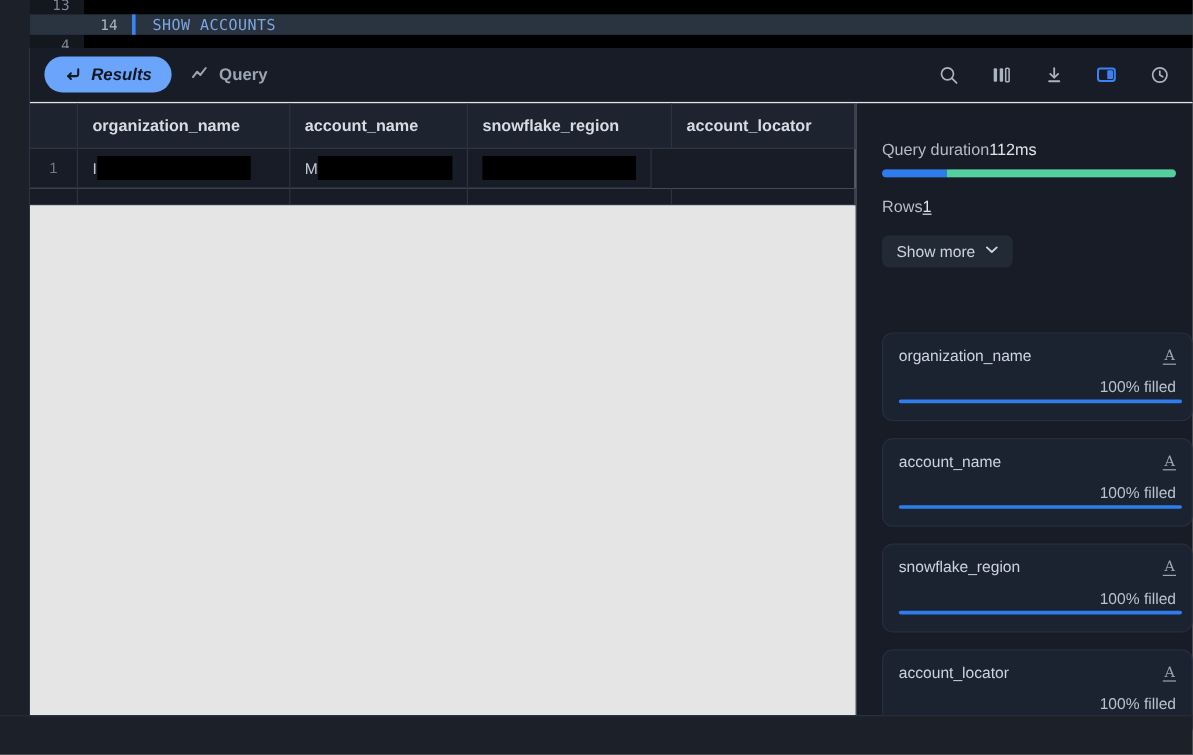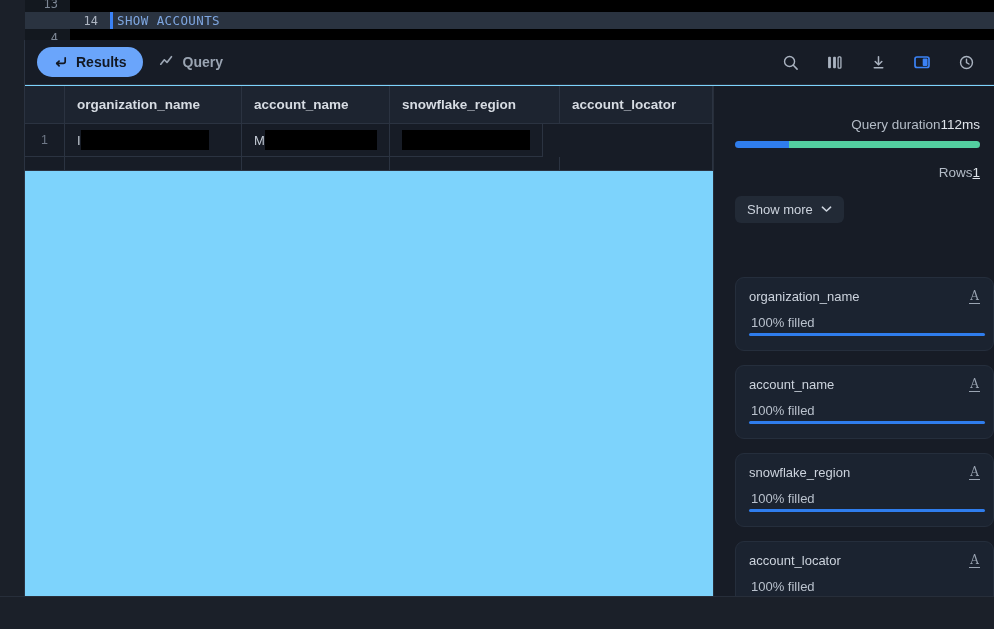--- a/index.html
+++ b/index.html
@@ -2,21 +2,21 @@
 <html><head>
 <meta charset="utf-8">
 <style>
   * { box-sizing: border-box; margin: 0; padding: 0; }
   html, body {
     width: 994px; height: 629px;
     background: #161b22;
     font-family: "Liberation Sans", sans-serif;
     overflow: hidden;
   }
-  #app { position: relative; width: 994px; height: 629px; background: #7dd3fc; }
+  #app { position: relative; width: 994px; height: 629px; background: #e5e5e5; }
 
   
   .editor {
     position: absolute; left: 0; top: 0; width: 994px; height: 40px;
     background: #13181f; overflow: hidden;
   }
   .editor-left-pad {
     position: absolute; left: 0; top: 0; width: 25px; height: 40px;
     background: #1b2029;
   }
@@ -30,21 +30,21 @@
   .gutter {
     width: 45px; flex: 0 0 45px; text-align: right; padding-right: 12px;
     color: #7d8795; font-family: "DejaVu Sans Mono", monospace; font-size: 12px;
   }
   .ed-line.l14 .gutter { color: #aeb6c2; margin-left: 40px; }
   .cursor-bar {
     width: 3px; flex: 0 0 3px; height: 17px; background: #3b82f6;
   }
   .ed-line.l13 .cursor-bar, .ed-line.l15 .cursor-bar { background: transparent; }
   .ed-code {
-    padding-left: 4px; color: #7ea6e0;
+    padding-left: 14px; color: #7ea6e0;
     font-family: "DejaVu Sans Mono", monospace; font-size: 12.5px; letter-spacing: .4px;
   }
   .ed-blackbg {
     position:absolute; left:70px; top:0; width:924px; height:12px; background:#000;
   }
   .ed-blackbg2 {
     position:absolute; left:70px; top:29px; width:924px; height:11px; background:#000;
   }
 
   
@@ -57,21 +57,21 @@
   .tabbar {
     position: absolute; left: 25px; top: 40px; width: 969px; height: 45px;
     background: #171c26; border-bottom: 1px solid #272e3a;
     display: flex; align-items: center; padding: 0 12px 0 12px;
   }
   .tab {
     display: flex; align-items: center; gap: 8px;
     height: 30px; padding: 0 16px; border-radius: 15px;
     font-size: 14px; font-weight: bold; color: #9aa4b2; cursor: pointer;
   }
-  .tab.active { background: #6aa5fb; color: #121823; }
+  .tab.active { background: #6aa5fb; color: #121823; font-style: italic; }
   .tab .ti { display: flex; align-items: center; }
   .tab-spacer { flex: 1; }
   .tools { display: flex; align-items: center; gap: 24px; padding-right: 6px; }
   .tool { width: 20px; height: 20px; display: flex; align-items: center;
           justify-content: center; cursor: pointer; color: #aab3c0; }
   .tool.on { color: #3b82f6; }
 
   
   .grid {
     position: absolute; left: 25px; top: 86px; width: 688px; height: 85px;
@@ -103,21 +103,21 @@
 
   
   .qd {
     position: absolute; left: 714px; top: 86px; width: 280px; height: 510px;
     background: #171c26; padding: 14px 14px 0 21px;
   }
   .qd-title-row { display: flex; align-items: center; justify-content: space-between; }
   .qd-title { color: #dfe4ea; font-size: 14px; font-weight: bold; }
   .dots { color: #c2c9d3; font-size: 17px; letter-spacing: 2px; cursor: pointer;
           line-height: 10px; padding-bottom: 6px; }
-  .kv { display: flex; align-items: baseline; justify-content: flex-end;
+  .kv { display: flex; align-items: baseline; justify-content: flex-start;
         margin-top: 17px; }
   .k { color: #b4bcc7; font-size: 13.5px; }
   .v { color: #dfe4ea; font-size: 13.5px; }
   .v.link { color: #cfd6e0; text-decoration: underline; font-size: 13.5px; cursor: pointer; }
   .v.num { color: #dfe4ea; text-decoration: underline; cursor: pointer; }
   .bar { margin-top: 9px; height: 7px; border-radius: 4px; overflow: hidden;
          display: flex; background: #222a36; }
   .bar .seg1 { background: #2f7ded; }
   .bar .seg2 { background: #53cfa0; }
   .showmore {
@@ -135,21 +135,21 @@
     background: #1b2330; border: 1px solid #252e3c; border-radius: 9px;
     height: 74px; margin-bottom: 14px; padding: 11px 13px 0 13px;
     position: relative; overflow: hidden;
   }
   .card-head { display: flex; align-items: center; justify-content: space-between; }
   .card-name { color: #ccd3dd; font-size: 13px; }
   .a-icon {
     color: #9aa4b2; font-size: 12px; border-bottom: 1.5px solid #9aa4b2;
     line-height: 13px; padding: 0 1px; font-family: "DejaVu Serif", serif;
   }
-  .card-val { color: #b9c1cc; font-size: 13px; margin-top: 11px; padding-left: 2px; }
+  .card-val { color: #b9c1cc; font-size: 13px; margin-top: 11px; padding-left: 2px; text-align: right; }
   .card-rule { position: absolute; left: 13px; bottom: 14px;
                width: 236px; height: 3px; background: #2f7ded; border-radius: 2px; }
 
   
   .bottombar {
     position: absolute; left: 0; top: 596px; width: 994px; height: 33px;
     background: #1b2029; border-top: 1px solid #272e3a;
   }
 </style>
 </head>

